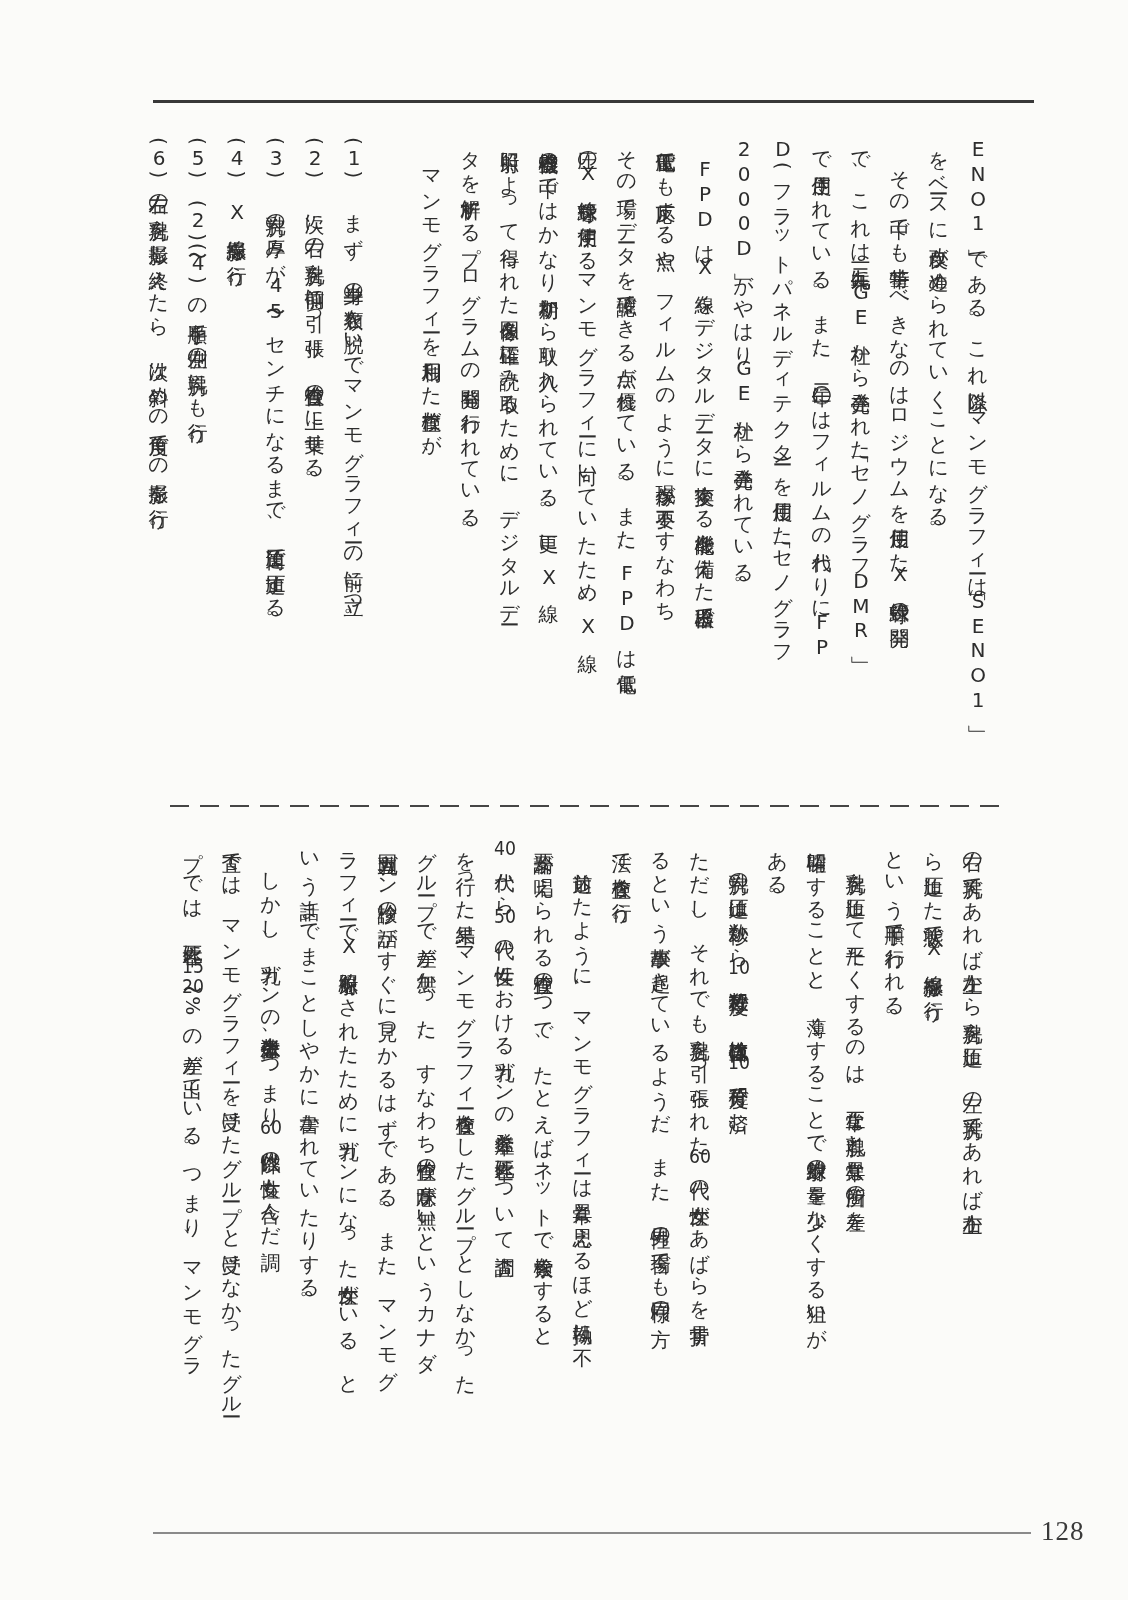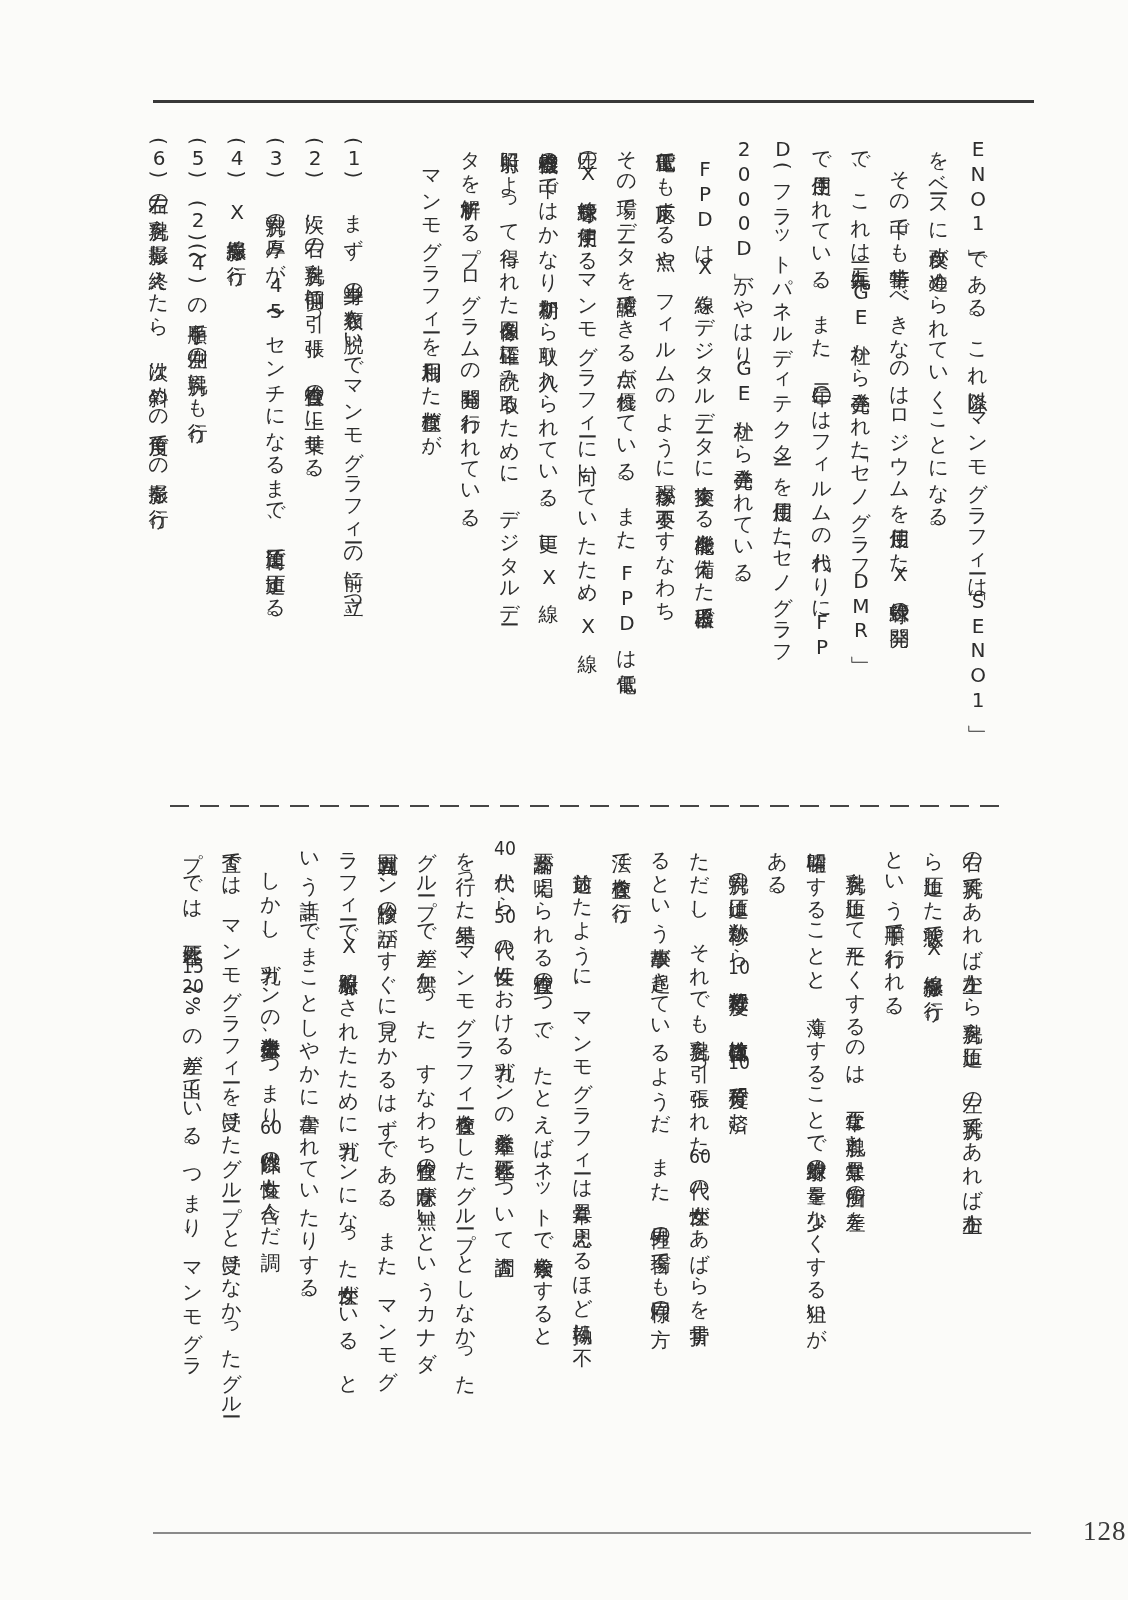--- a/index.html
+++ b/index.html
@@ -35,21 +35,21 @@
   .col { margin:0; padding:0; }
   .col.indent { text-indent:1em; }
   .lat { text-orientation:upright; -webkit-text-orientation:upright; }
   .tcy {
     text-combine-upright:all;
     -webkit-text-combine:horizontal;
   }
   .page-number {
     position:absolute; left:1041px; top:1516px;
     font-family:"Liberation Serif", serif;
-    font-size:27px; color:#3a3a3a; letter-spacing:1px;margin-left:42px;
+    font-size:27px; color:#3a3a3a; letter-spacing:1px;
   }
 </style>
 </head>
 <body>
 
 <div class="page">
   <div class="rule-top"></div>
 
   <section class="vblock top">
       <div class="col"><span class="lat">ENO1</span><span>」である。これ以降、マンモグラフィーは「</span><span class="lat">SENO1</span><span>」</span></div>

